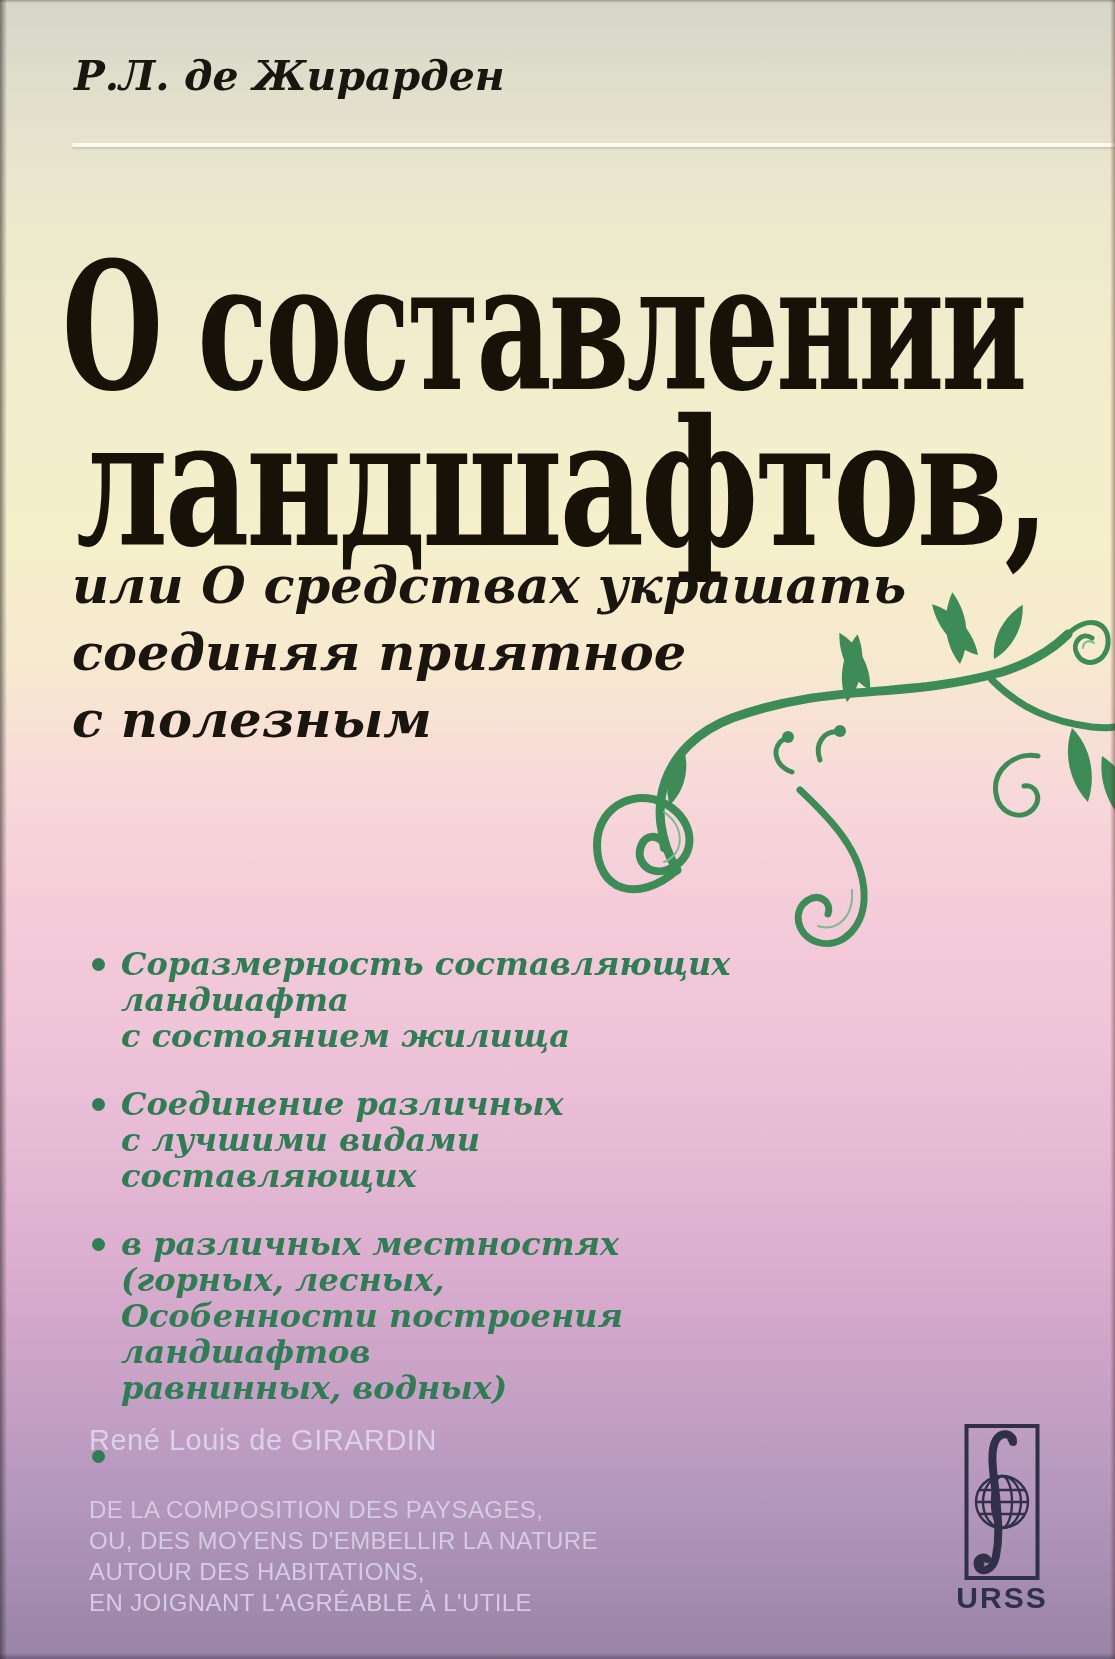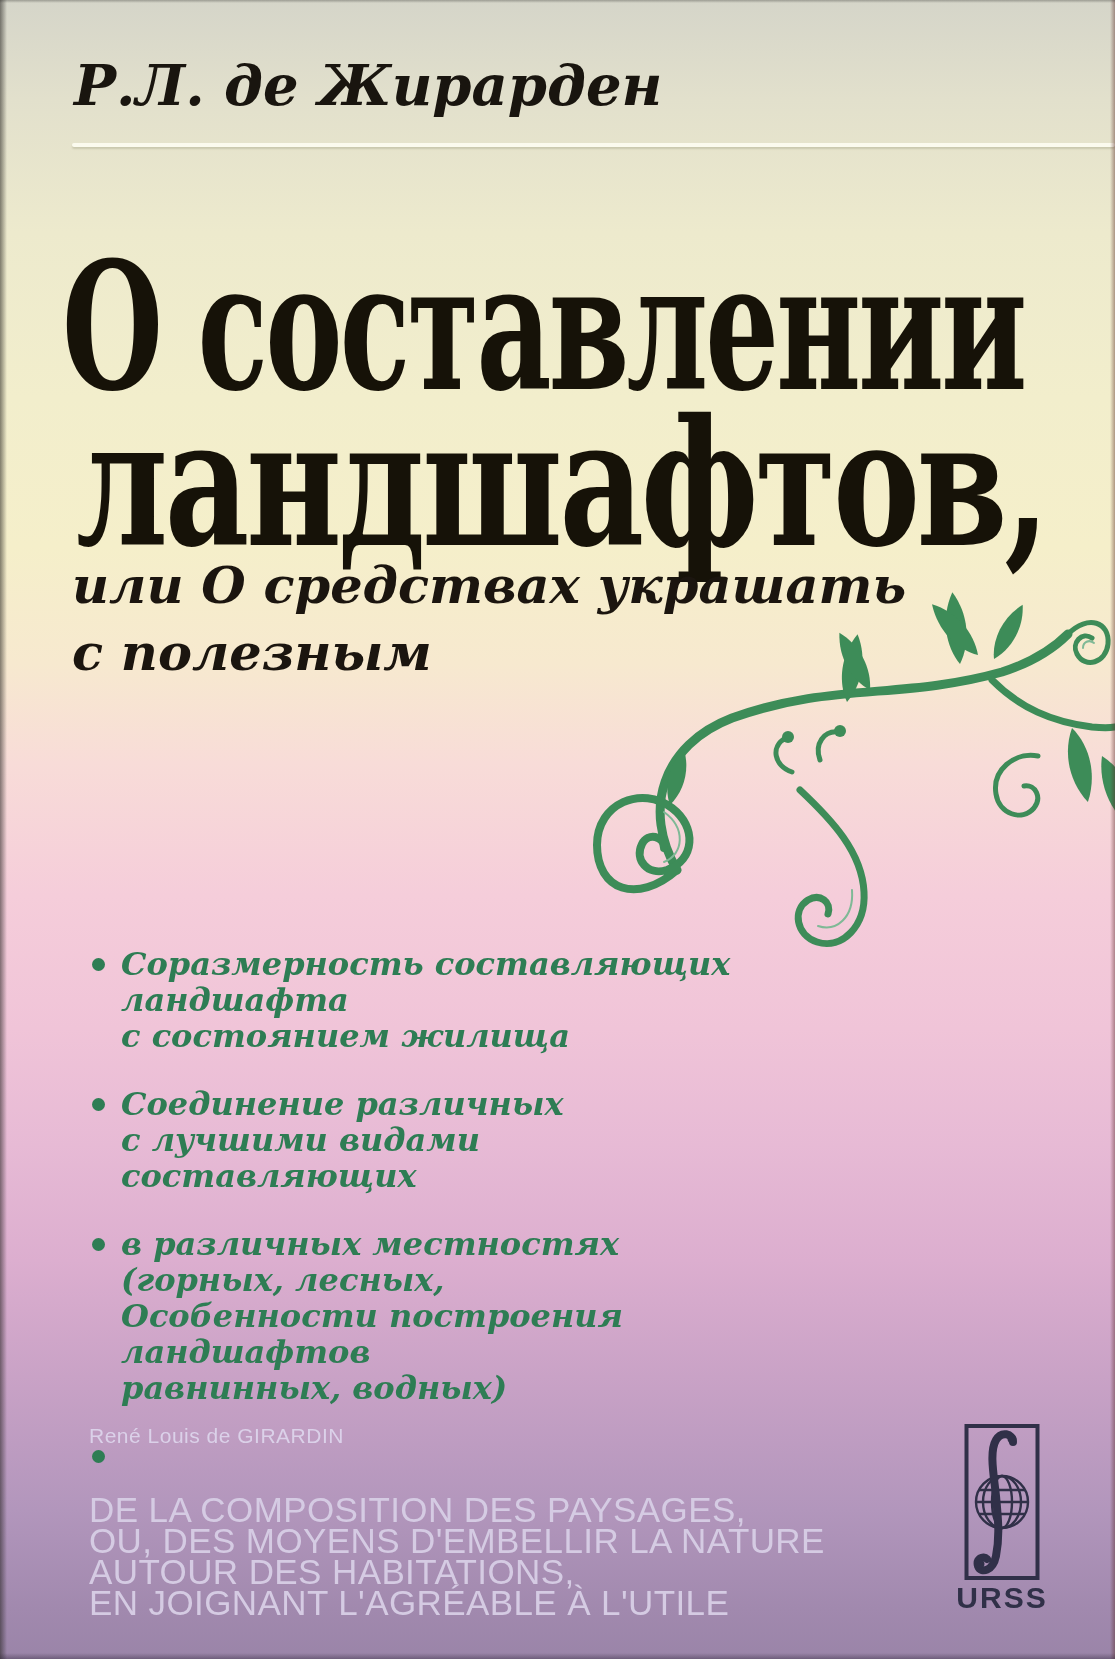--- a/index.html
+++ b/index.html
@@ -13,44 +13,44 @@
   }
   .edge-left{position:absolute;left:0;top:0;bottom:0;width:7px;
     background:linear-gradient(90deg,rgba(35,33,30,.55),rgba(35,33,30,0));}
   .edge-right{position:absolute;right:0;top:0;bottom:0;width:5px;
     background:linear-gradient(270deg,rgba(88,42,40,.45),rgba(88,42,40,0));}
   .edge-top{position:absolute;left:0;right:0;top:0;height:3px;
     background:linear-gradient(180deg,rgba(50,50,46,.35),rgba(50,50,46,0));}
   .edge-bottom{position:absolute;left:0;right:0;bottom:0;height:6px;
     background:linear-gradient(0deg,rgba(45,35,55,.4),rgba(45,35,55,0));}
 
-  .author-ru{position:absolute;left:74px;top:52px;font-size:56px;font-weight:bold;
+  .author-ru{position:absolute;left:74px;top:52px;font-size:41px;font-weight:bold;
     font-style:italic;color:#19150f;white-space:nowrap;}
   .rule{position:absolute;left:72px;right:0;top:143px;height:4px;background:#fdfdf1;
     opacity:.92;border-radius:2px;box-shadow:0 2px 2px rgba(130,128,95,.3);}
 
   .title-line{position:absolute;white-space:nowrap;font-weight:bold;color:#161208;
     line-height:1;letter-spacing:-3px;transform-origin:0 0;}
   .title-l1{left:62px;top:238px;font-size:122px;transform:scale(0.95,1.45);}
   .title-l2{left:76px;top:394px;font-size:122px;transform:scale(1.07,1.45);}
 
   .subtitle-ru{position:absolute;left:72px;top:552px;font-size:51px;font-weight:bold;
     font-style:italic;color:#1b150f;line-height:67px;}
   .subtitle-ru span{display:block;}
 
   .bullets{position:absolute;left:92px;top:946px;display:flex;flex-direction:column;gap:32px;width:690px;}
   .bullet{display:flex;gap:16px;}
   .bullet-dot{flex:none;width:13px;height:13px;border-radius:50%;background:#2e7d54;margin-top:12px;}
   .bullet-text{font-size:32px;line-height:36px;font-weight:bold;font-style:italic;color:#2e7d54;}
   .bullet-text span{display:block;}
 
   .author-fr{position:absolute;left:89px;top:1424px;font-family:"Liberation Sans",sans-serif;
-    font-size:21px;color:#dbd1e9;letter-spacing:.5px;}
+    font-size:29px;color:#dbd1e9;letter-spacing:.5px;}
   .title-fr{position:absolute;left:89px;top:1494px;font-family:"Liberation Sans",sans-serif;
-    font-size:35px;line-height:31px;color:#d5cbe3;letter-spacing:.4px;}
+    font-size:24px;line-height:31px;color:#d5cbe3;letter-spacing:.4px;}
   .title-fr span{display:block;}
 
   .vine{position:absolute;left:552px;top:560px;}
   .logo{position:absolute;left:950px;top:1416px;}
 </style>
 </head>
 <body>
 
 <div class="cover">
 
@@ -97,20 +97,21 @@
   </svg>
 
   <div class="author-ru">Р.Л. де Жирарден</div>
   <div class="rule"></div>
 
   <div class="title-line title-l1">О составлении</div>
   <div class="title-line title-l2">ландшафтов,</div>
 
   <div class="subtitle-ru">
     <span>или О средствах украшать</span>
+    <span>соединяя приятное</span>
     <span>с полезным</span>
   </div>
 
   <div class="bullets">
     <div class="bullet">
       <div class="bullet-dot"></div>
       <div class="bullet-text">
         <span>Соразмерность составляющих ландшафта</span>
         <span>с состоянием жилища</span>
       </div>

